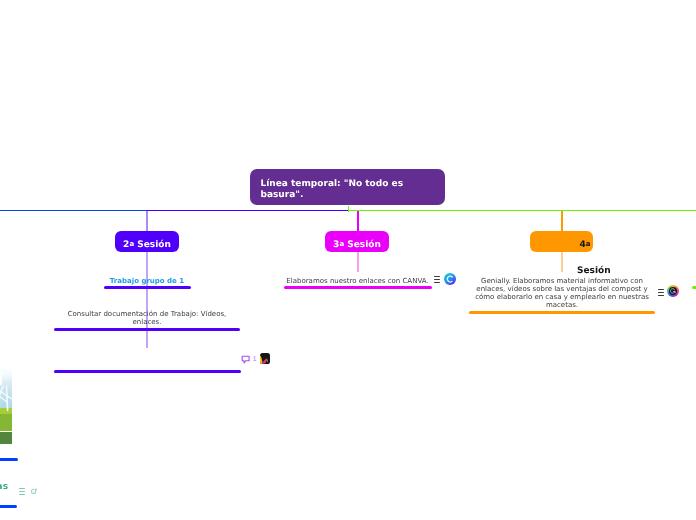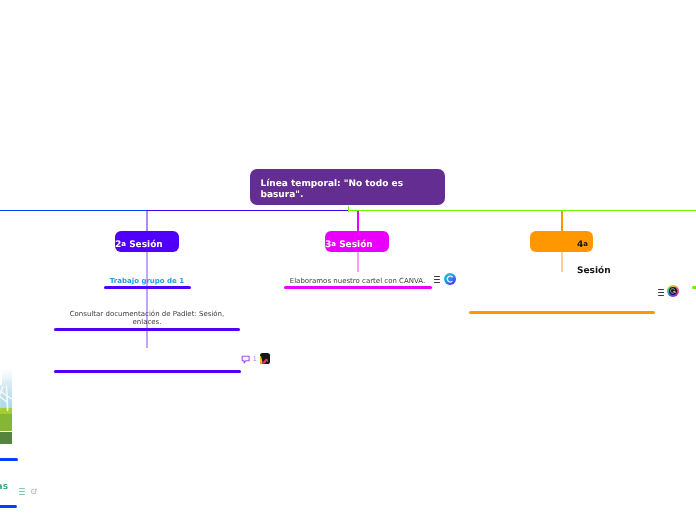--- a/index.html
+++ b/index.html
@@ -5,21 +5,21 @@
   html,body{margin:0;padding:0;}
   body{width:696px;height:520px;background:#ffffff;overflow:hidden;
        font-family:"DejaVu Sans", sans-serif;
        -webkit-font-smoothing:antialiased;text-rendering:geometricPrecision;}
   .canvas{position:relative;width:696px;height:520px;overflow:hidden;}
   .node-box{position:absolute;border-radius:7px;box-sizing:border-box;}
   .root-box{left:250px;top:169px;width:195px;height:36px;background:#632D92;
             color:#fff;font-size:9px;font-weight:bold;line-height:11.4px;
             padding:10px 10px 0 10.5px;text-align:left;}
   .sess{height:21px;font-size:9px;font-weight:bold;border-radius:6px;
-        text-align:left;line-height:26px;overflow:visible;}
+        text-align:center;line-height:26px;overflow:visible;}
   .s2{left:115px;top:231px;width:64px;background:#5000FA;color:#fff;}
   .s3{left:325px;top:231px;width:64px;background:#EA00FA;color:#fff;}
   .s4{left:530px;top:231px;width:63px;background:#FF9800;color:#141414;padding-left:47px;}
   .ord{font-size:7px;vertical-align:1.4px;}
   .hline{position:absolute;height:1.6px;}
   .vline{position:absolute;width:1.6px;}
   .leaftext{position:absolute;text-align:center;line-height:8.1px;font-size:7px;
             z-index:4;}
   .bar{position:absolute;height:3px;border-radius:2px;z-index:3;}
   .ham{position:absolute;z-index:5;}
@@ -45,21 +45,21 @@
   <div class="node-box sess s3">3<span class="ord">a</span> Sesión</div>
   <div class="node-box sess s4">4<span class="ord">a</span> Sesión</div>
 
   <div class="vline" style="left:146.1px;top:252px;height:95.5px;background:#C2A5F7;"></div>
   <div class="vline" style="left:357px;top:252px;height:20px;background:#F59CF5;"></div>
   <div class="vline" style="left:561px;top:252px;height:20px;background:#FCCE96;"></div>
 
   <div class="leaftext" style="left:100px;top:276.5px;width:94px;font-weight:bold;color:#1F9BE8;">Trabajo grupo de 1</div>
   <div class="bar" style="left:104px;top:286px;width:86.5px;background:#5000FA;"></div>
 
-  <div class="leaftext" style="left:57px;top:309.7px;width:180px;color:#3C3C3C;">Consultar documentación de Padlet: Sesión, enlaces.</div>
+  <div class="leaftext" style="left:57px;top:309.7px;width:180px;color:#3C3C3C;">Consultar documentación de Trabajo: Vídeos, enlaces.</div>
   <div class="bar" style="left:54px;top:328px;width:185.5px;background:#5000FA;"></div>
 
   <div class="bar" style="left:54px;top:370px;width:186.5px;background:#5000FA;"></div>
 
   <div style="position:absolute;left:241px;top:353px;width:19px;height:12px;z-index:6;">
     <svg width="19" height="12" viewBox="0 0 190 120" style="display:block">
       <path d="M12 33 H81 V77 H47 L31 99 V77 H12 Z" fill="none" stroke="#A34DF2" stroke-width="11" stroke-linejoin="round" stroke-linecap="round"></path>
     </svg>
     <span style="position:absolute;left:11.8px;top:2.6px;font-size:7px;color:#B470F5;
                  font-family:'Liberation Sans',sans-serif;">1</span>
@@ -68,34 +68,35 @@
               overflow:hidden;background:#161616;z-index:6;">
     <svg viewBox="0 0 100 110" width="10" height="11" style="display:block">
       <path d="M-10 14 C10 28 20 56 23 84 L26 110 H-10 Z" fill="#F7BF1E"></path>
       <path d="M-10 74 C4 86 14 96 20 110 H-10 Z" fill="#F58220"></path>
       <path d="M24 100 L60 56 L78 62 L46 104 Z" fill="#E62E7B"></path>
       <path d="M24 100 L46 70 L56 98 L40 108 Z" fill="#E62E7B"></path>
       <path d="M66 66 L82 80 L70 92 Z" fill="#8C8C8C"></path>
     </svg>
   </div>
 
-  <div class="leaftext" style="left:284px;top:276.8px;width:147px;color:#3C3C3C;">Elaboramos nuestro cartel con CANVA.</div>
+  <div class="leaftext" style="left:284px;top:276.8px;width:147px;color:#3C3C3C;">Elaboramos nuestro enlaces con CANVA.</div>
   <div class="bar" style="left:284px;top:286px;width:147.5px;background:#EA00FA;"></div>
   <div class="ham" style="left:433.8px;top:275.8px;width:6.4px;">
     <i style="margin-bottom:1.7px;"></i>
       <i style="margin-bottom:1.7px;"></i>
       <i></i>
   </div>
   <div class="logo" style="left:444px;top:273px;width:12px;height:12px;
               background:linear-gradient(142deg, #15CBC8 0%, #1BB3DC 30%, #2C86EE 55%, #4543F5 78%, #8416EE 100%);">
     <svg viewBox="0 0 120 120" width="12" height="12" style="display:block">
       <path d="M81 83 A29 29 0 1 1 83 40" fill="none" stroke="#ffffff" stroke-width="11" stroke-linecap="round"></path>
     </svg>
   </div>
 
+  <div class="leaftext" style="left:473px;top:276.7px;width:178px;color:#3C3C3C;">Genially. Elaboramos material informativo con enlaces, vídeos sobre las ventajas del compost y cómo elaborarlo en casa y emplearlo en nuestras macetas.</div>
   <div class="bar" style="left:469px;top:311px;width:185.5px;background:#FF9800;"></div>
   <div class="ham" style="left:657.8px;top:288.8px;width:6.4px;">
     <i style="margin-bottom:1.7px;"></i>
       <i style="margin-bottom:1.7px;"></i>
       <i></i>
   </div>
   <div class="logo" style="left:666.7px;top:285.1px;width:12px;height:12px;filter:blur(0.35px);
               background:conic-gradient(from 10deg,#F2B23C,#F06A4E,#EE2E86,#B32BE0,#5C3BE8,#2E8BE8,#3ECB8B,#9BD830,#F2B23C);">
     <div style="position:absolute;left:1.9px;top:1.9px;width:8.2px;height:8.2px;border-radius:50%;background:#141826;"></div>
     <svg viewBox="0 0 120 120" width="12" height="12" style="position:absolute;left:0;top:0;">

